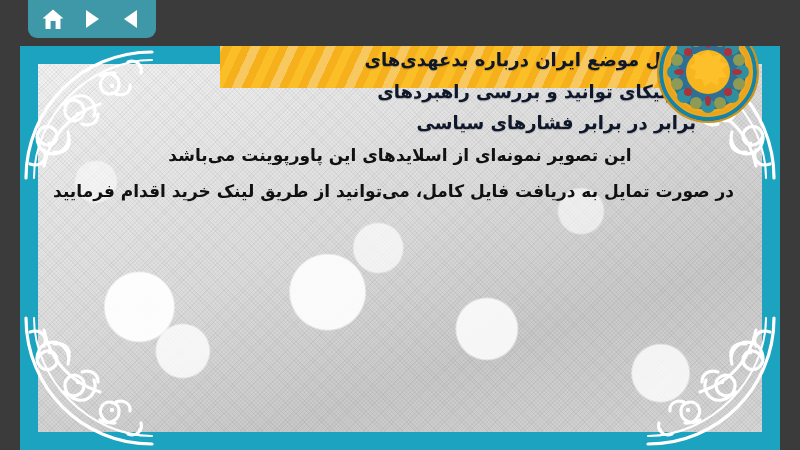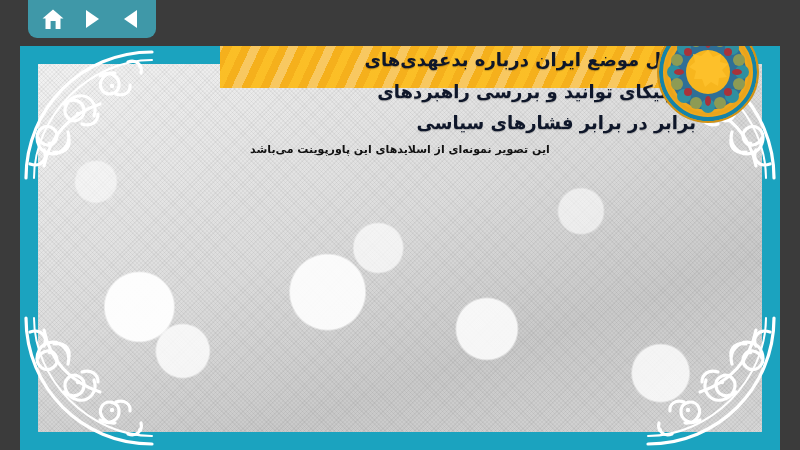--- a/index.html
+++ b/index.html
@@ -168,21 +168,21 @@
 
   
   #body-copy {
     position: absolute;
     left: 0;
     right: 0;
     top: 92px;
     text-align: center;
     direction: rtl;
     color: #111111;
-    font-size: 11px;
+    font-size: 17px;
     line-height: 2.1;
     font-weight: 600;
     z-index: 25;
     padding: 0 46px;
     box-sizing: border-box;
   }
   #body-copy .bline { display: block; white-space: nowrap; }
 </style>
 </head>
 <body>
@@ -365,16 +365,17 @@
           <ellipse cx="32" cy="32" rx="4" ry="4"></ellipse>
         </g>
       </g>
       <circle cx="52" cy="52" r="22" fill="#f7b61e"></circle>
       <path d="M52 30 l5 7 8-3 -1 8 8 2 -6 6 5 7 -8 1 -1 8 -7-4 -6 5 -3-8 -8 0 2-8 -7-4 6-5 -2-8 8 2 z" fill="#fdc02a"></path>
       <circle cx="52" cy="52" r="50" fill="none" stroke="#d19214" stroke-width="2"></circle>
     </svg>
 
     <div id="body-copy">
       <span class="bline">این تصویر نمونه‌ای از اسلایدهای این پاورپوینت می‌باشد</span>
+      <span class="bline">در صورت تمایل به دریافت فایل کامل، می‌توانید از طریق لینک خرید اقدام فرمایید</span>
     </div>
 
   </div>
 </div>
 
 </body></html>

